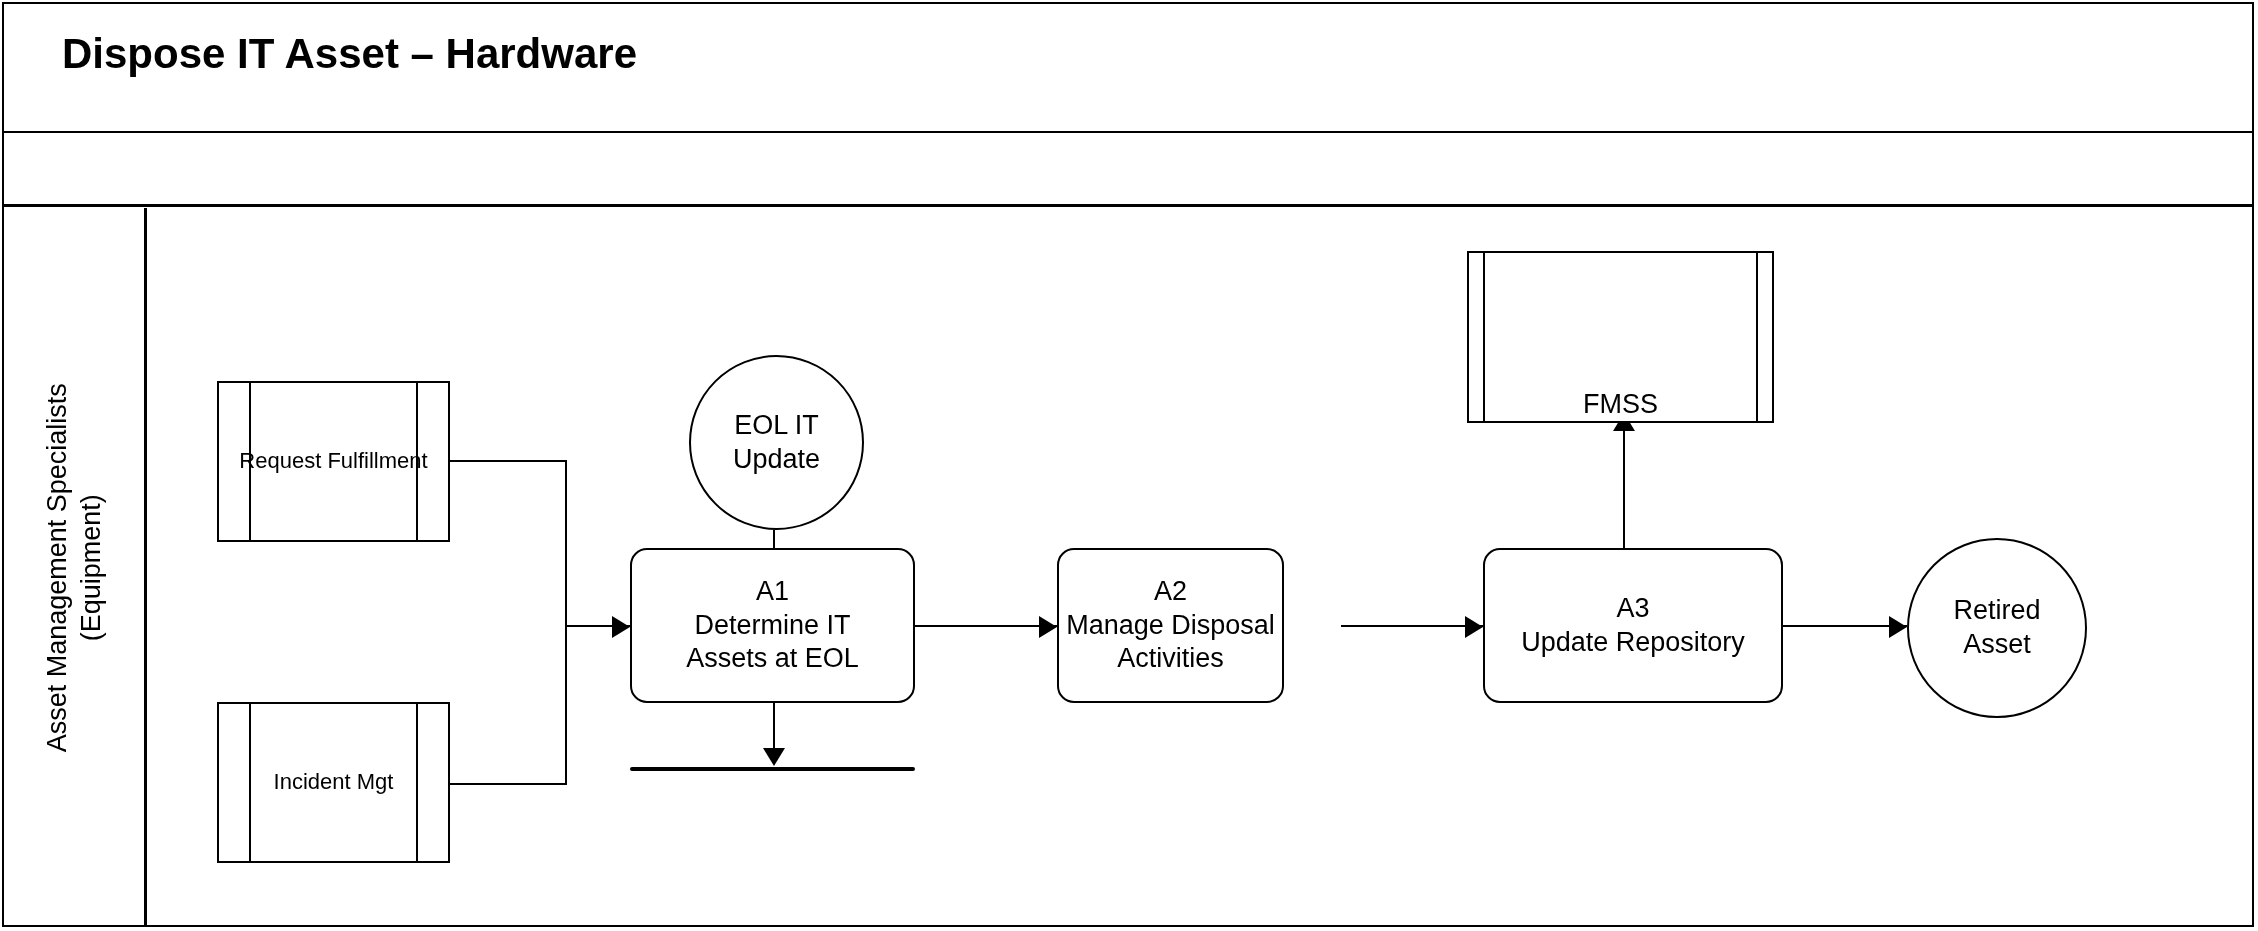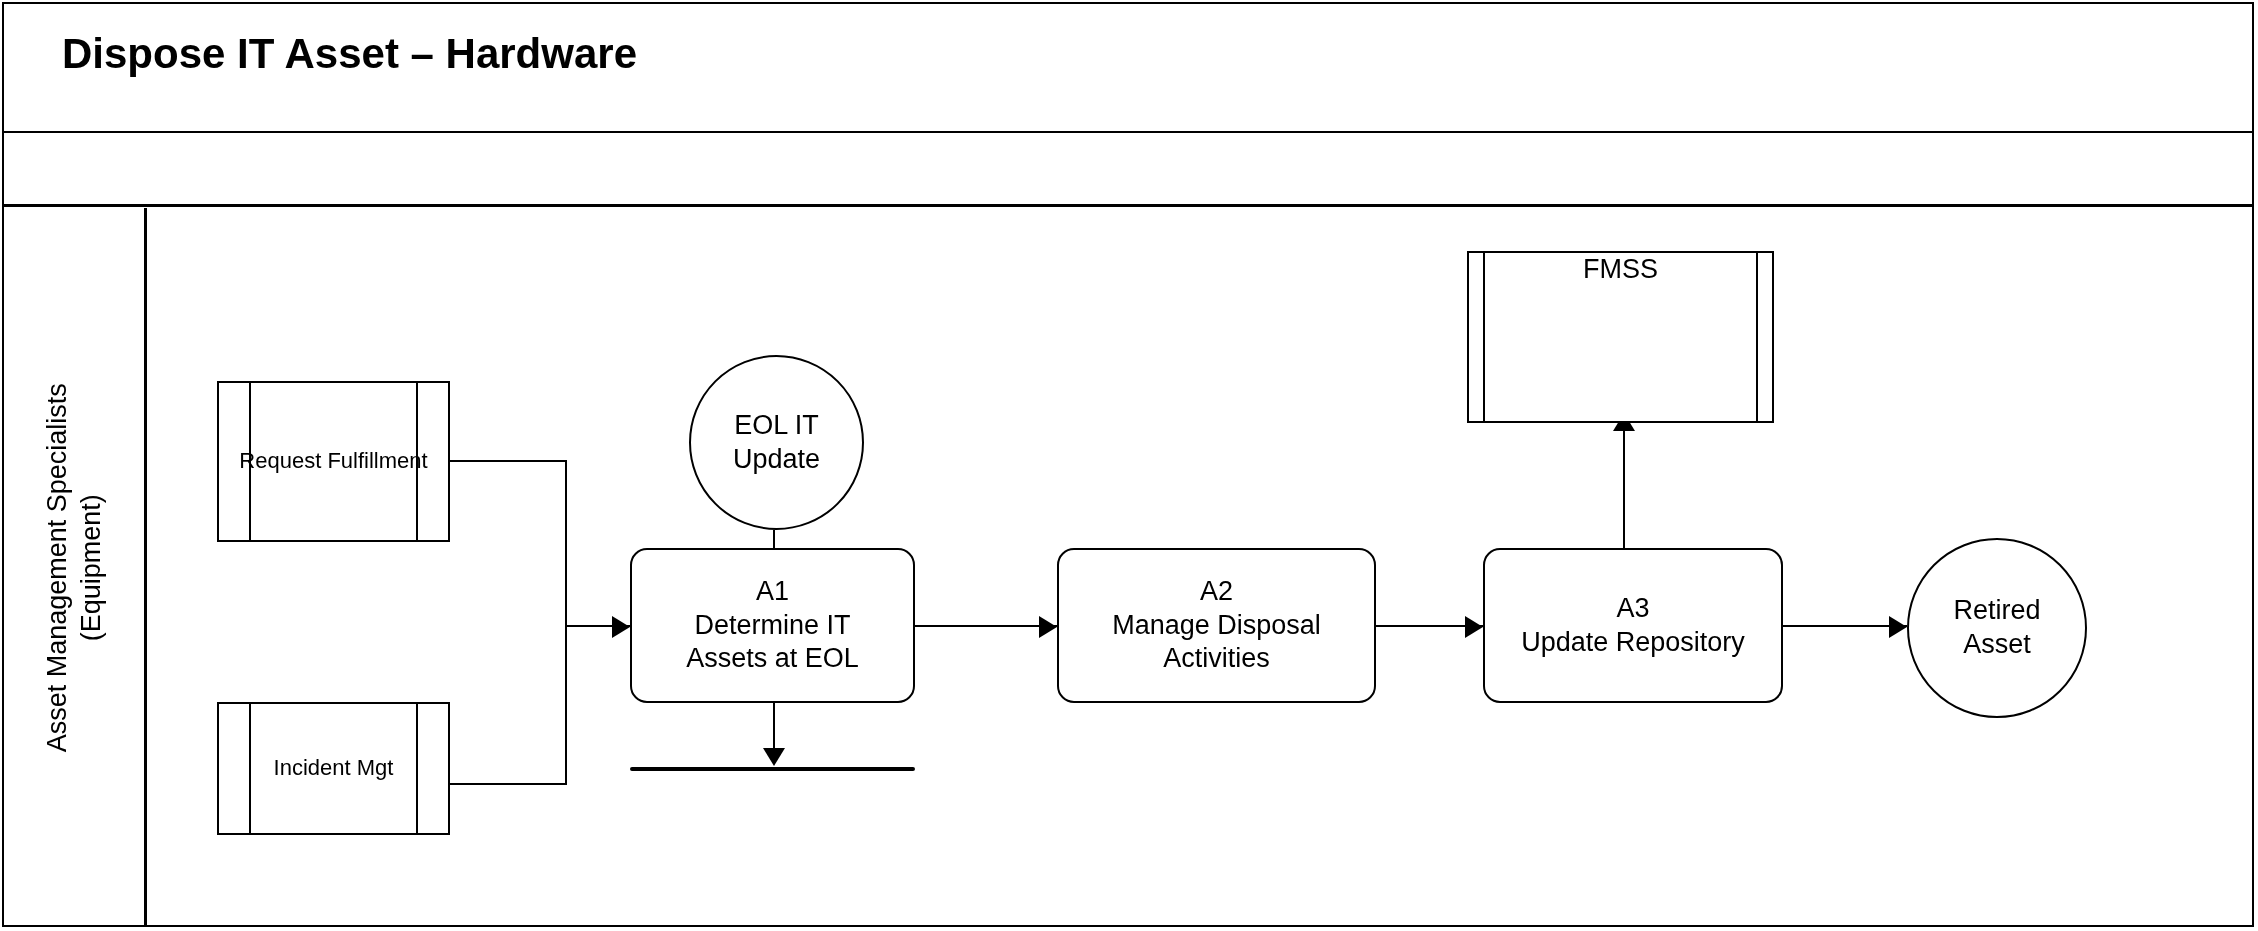--- a/index.html
+++ b/index.html
@@ -116,21 +116,21 @@
     width: 0;
     border-left: 2px solid #000000;
   }
   .subprocess .bar.left  { left: 30px; }
   .subprocess .bar.right { right: 30px; }
   .subprocess .label { position: relative; z-index: 2; padding: 0 6px; }
 
   .datastore {
     border: 2px solid #000000;
     display: flex;
-    align-items: flex-start;
+    align-items: flex-end;
     justify-content: center;
     font-size: 27px;
     line-height: 1.22;
     text-align: center;
   }
   .datastore .bar {
     position: absolute;
     top: 0;
     bottom: 0;
     width: 0;
@@ -241,40 +241,40 @@
     <div class="conn h" style="left:1617px; top:417px; width:143px;"></div>
     <div class="arrow right" style="left:1742px; top:408px;"></div>
 
     <div class="node subprocess" style="left:70px; top:173px; width:233px; height:161px;">
       <span class="bar left"></span>
       <span class="bar right"></span>
       <span class="label">Request
 Fulfillment</span>
     </div>
 
-    <div class="node subprocess" style="left:70px; top:494px; width:233px; height:133px;">
+    <div class="node subprocess" style="left:70px; top:494px; width:233px; height:161px;">
       <span class="bar left"></span>
       <span class="bar right"></span>
       <span class="label">Incident Mgt</span>
     </div>
 
     <div class="node event" style="left:542px; top:147px; width:175px; height:175px;">
       <span>EOL IT
 Update</span>
     </div>
 
     <div class="node activity" style="left:483px; top:559px; width:285px; height:0;"></div>
 
     <div class="node activity" style="left:483px; top:340px; width:285px; height:155px;">
       <span>A1
 Determine  IT
 Assets at EOL</span>
     </div>
 
-    <div class="node activity" style="left:910px; top:340px; width:319px; height:155px;">
+    <div class="node activity" style="left:910px; top:340px; width:227px; height:155px;">
       <span>A2
 Manage Disposal
 Activities</span>
     </div>
 
     <div class="node activity" style="left:1336px; top:340px; width:300px; height:155px;">
       <span>A3
 Update Repository</span>
     </div>
 

